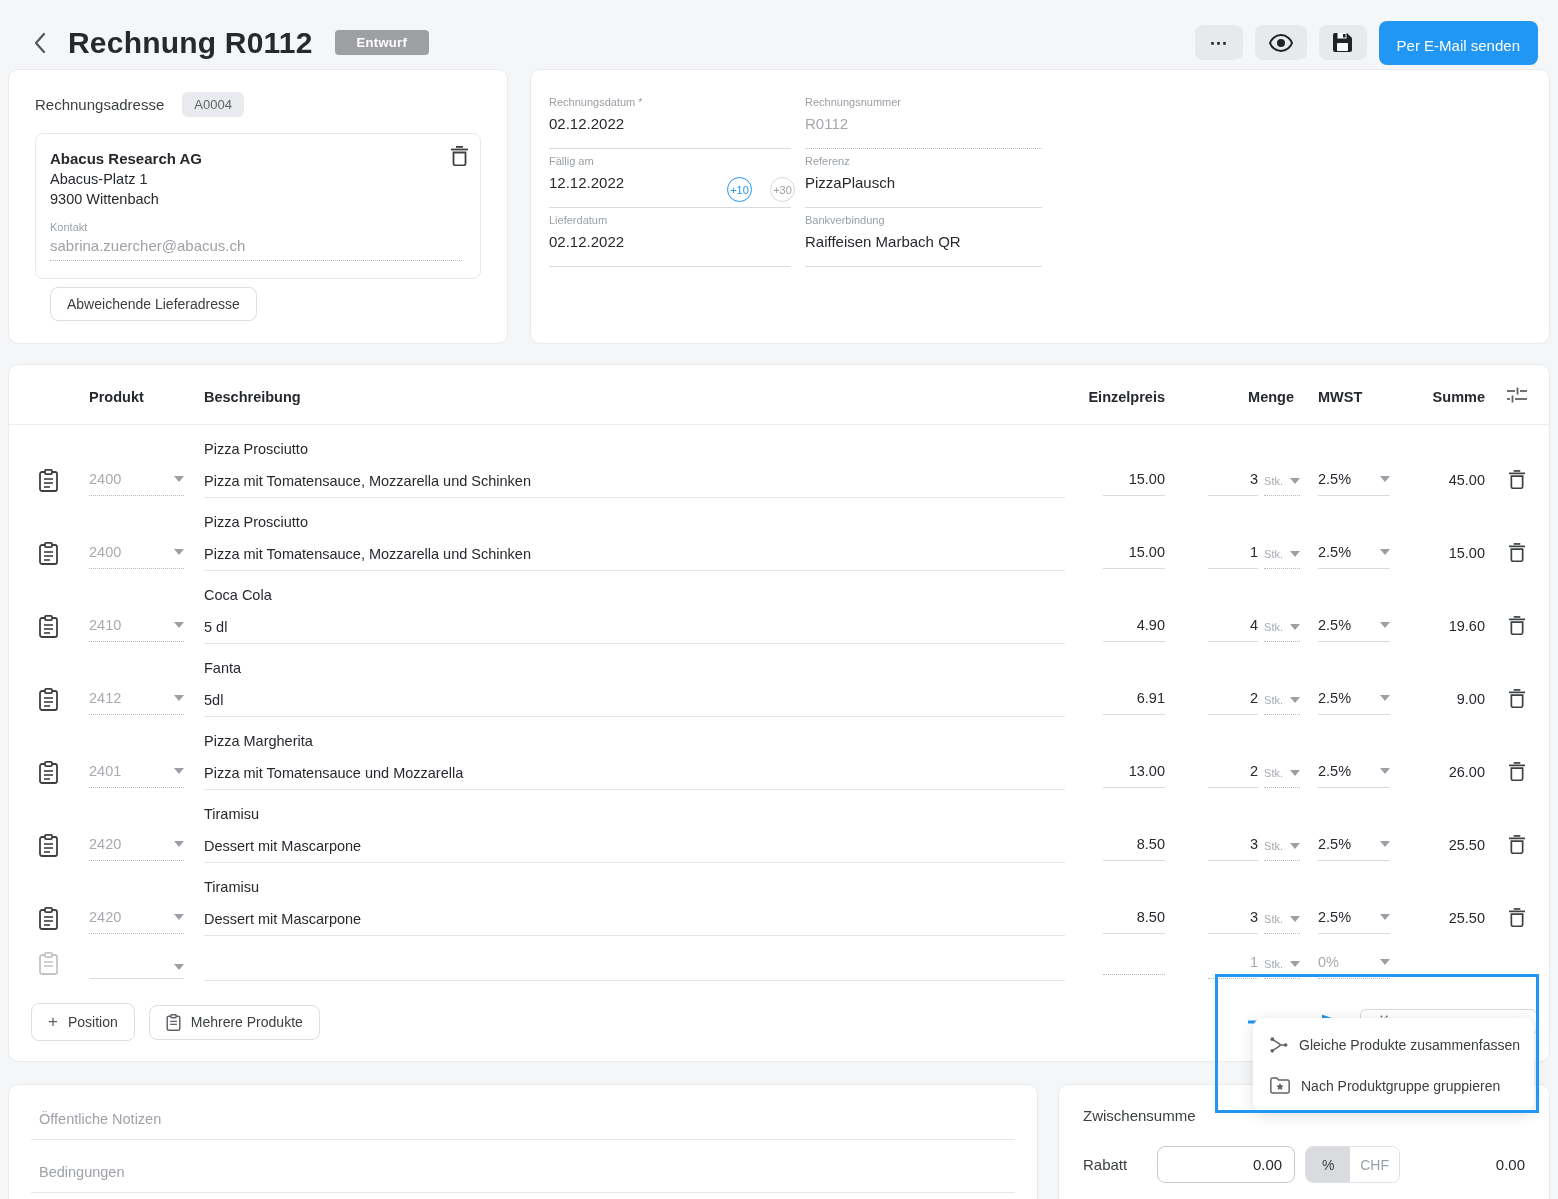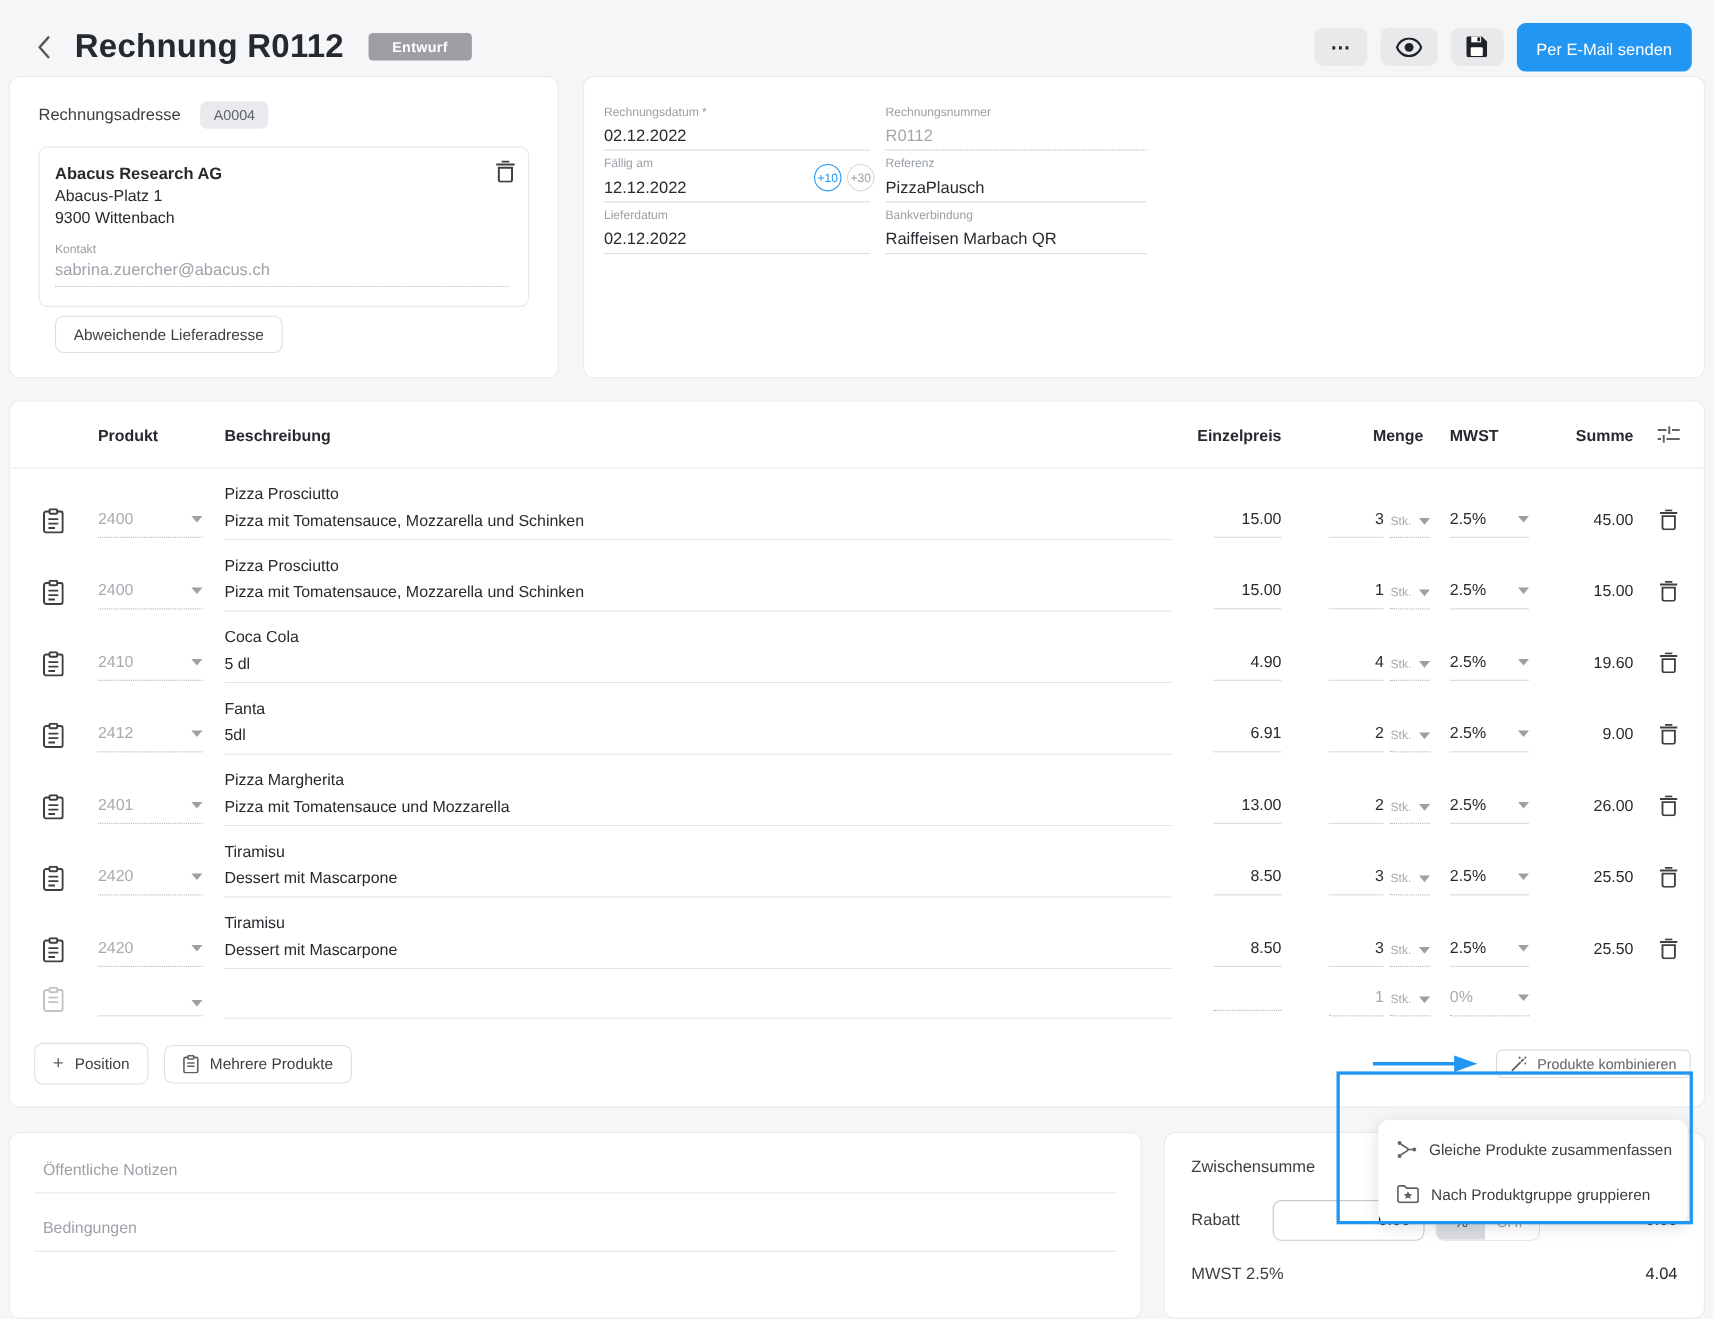--- a/index.html
+++ b/index.html
@@ -69,23 +69,23 @@
     font-size: 14px; padding: 8px 16px; cursor: pointer; font-family: inherit;
     display: inline-flex; align-items: center; gap: 10px;
   }
   .addr-card .outline-btn { position: absolute; left: 41px; bottom: 22px; }
 
   
   .info-card { flex: 1; padding: 20px 0 0 18px; }
   .info-grid { display: grid; grid-template-columns: 242px 237px; column-gap: 14px; row-gap: 0; width: 500px; }
   .field { padding-top: 6px; position: relative; }
   .field-label { font-size: 11px; color: #9aa0a6; }
-  .field-value { font-size: 15px; color: #26292e; padding: 7px 0 4px; border-bottom: 1px solid #d9dbde; }
+  .field-value { font-size: 15px; color: #26292e; padding: 7px 0 16px; border-bottom: 1px solid #d9dbde; }
   .field-value.disabled { color: #a4a8ad; border-bottom: 1px dotted #b9bcbf; }
-  .chips { position: absolute; right: -4px; top: 12px; display: flex; gap: 5px; }
+  .chips { position: absolute; right: -4px; top: 28px; display: flex; gap: 18px; }
   .chip {
     width: 25px; height: 25px; border-radius: 50%; display: flex; align-items: center; justify-content: center;
     font-size: 11px; background: #fff; cursor: pointer;
   }
   .chip-blue { border: 1.5px solid #2196f3; color: #2196f3; }
   .chip-gray { border: 1.5px solid #d7d9dc; color: #9aa0a6; }
 
   
   .table-card { margin: 20px 8px 0; padding-bottom: 12px; }
   .tgrid { display: grid; grid-template-columns: 80px 95px 1fr 100px 135px 100px 85px 64px; align-items: end; }
@@ -103,21 +103,21 @@
   .cell-icon { display: flex; justify-content: flex-start; padding-left: 30px; padding-bottom: 6px; }
   .cell-product { padding-bottom: 2px; }
   .product-select {
     display: flex; align-items: center; justify-content: space-between;
     border-bottom: 1px dotted #b9bcbf; padding-bottom: 8px; cursor: pointer;
   }
   .product-code { color: #a7abb0; font-size: 14.5px; }
   .caret { width: 0; height: 0; border-left: 5px solid transparent; border-right: 5px solid transparent; border-top: 6px solid #9aa0a6; }
   .cell-desc { padding-left: 20px; }
   .item-name { font-size: 14.5px; margin-bottom: 8px; }
-  .item-desc { font-size: 14.5px; padding-bottom: 8px; border-bottom: 1px solid #e3e5e8; }
+  .item-desc { font-size: 14.5px; padding-bottom: 8px; border-bottom: 1px solid #e3e5e8; margin-top: 16px; }
   .cell-price { text-align: right; padding-bottom: 2px; }
   .price-input { display: inline-block; min-width: 62px; text-align: right; font-size: 14.5px; padding-bottom: 8px; border-bottom: 1px solid #d9dbde; }
   .cell-qty { display: flex; justify-content: flex-end; align-items: flex-end; gap: 6px; padding-bottom: 2px; }
   .qty-num { display: inline-block; min-width: 50px; text-align: right; font-size: 14.5px; padding-bottom: 8px; border-bottom: 1px solid #d9dbde; }
   .qty-unit { display: flex; align-items: center; gap: 7px; color: #a7abb0; font-size: 11px; padding-bottom: 8px; border-bottom: 1px dotted #b9bcbf; cursor: pointer; }
   .cell-vat { padding-left: 18px; padding-bottom: 2px; }
   .vat-select { display: flex; align-items: center; justify-content: space-between; width: 72px; font-size: 14.5px; padding-bottom: 8px; border-bottom: 1px solid #d9dbde; cursor: pointer; }
   .cell-total { text-align: right; font-size: 14.5px; padding-bottom: 10px; }
   .cell-trash { display: flex; justify-content: center; padding-bottom: 6px; }
   .trash-btn { background: none; border: none; cursor: pointer; }

